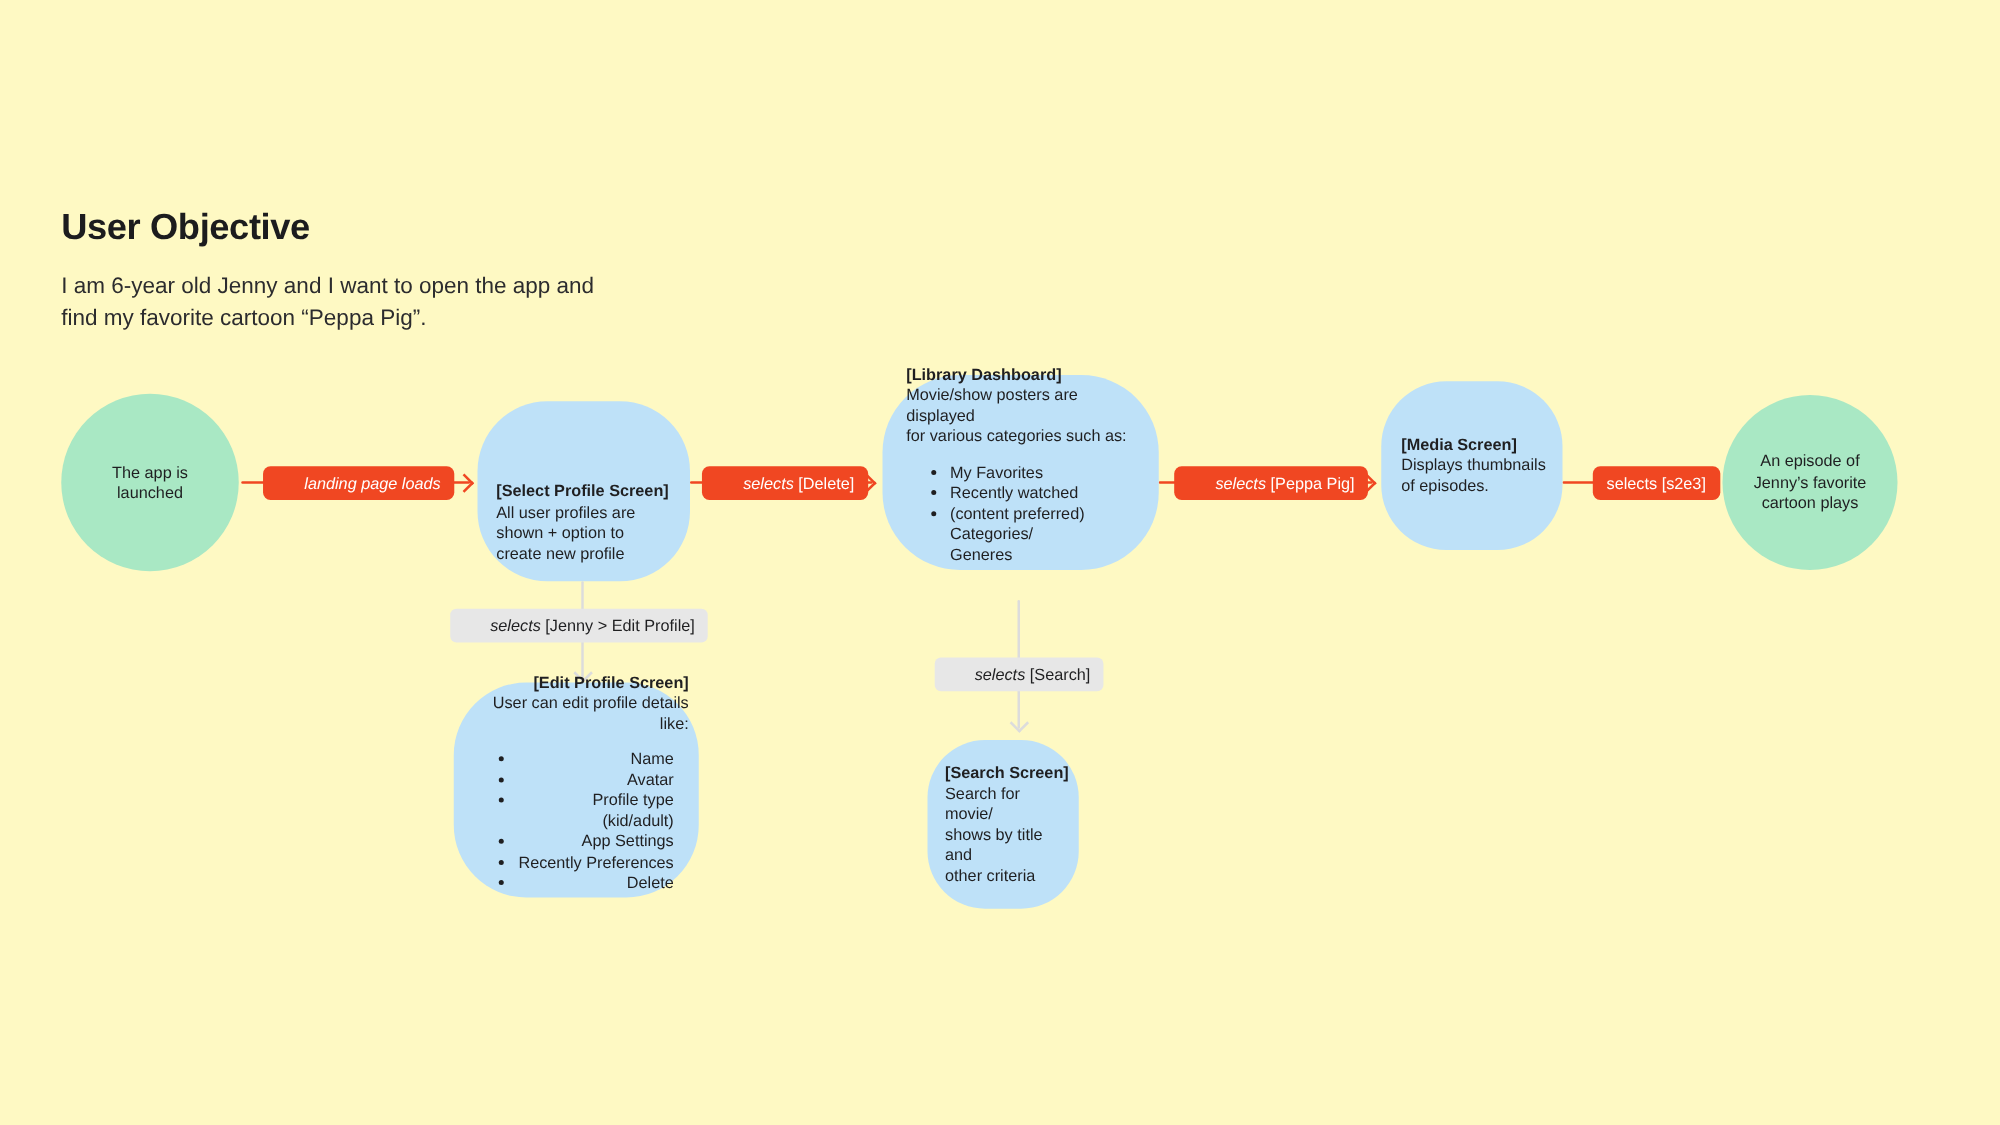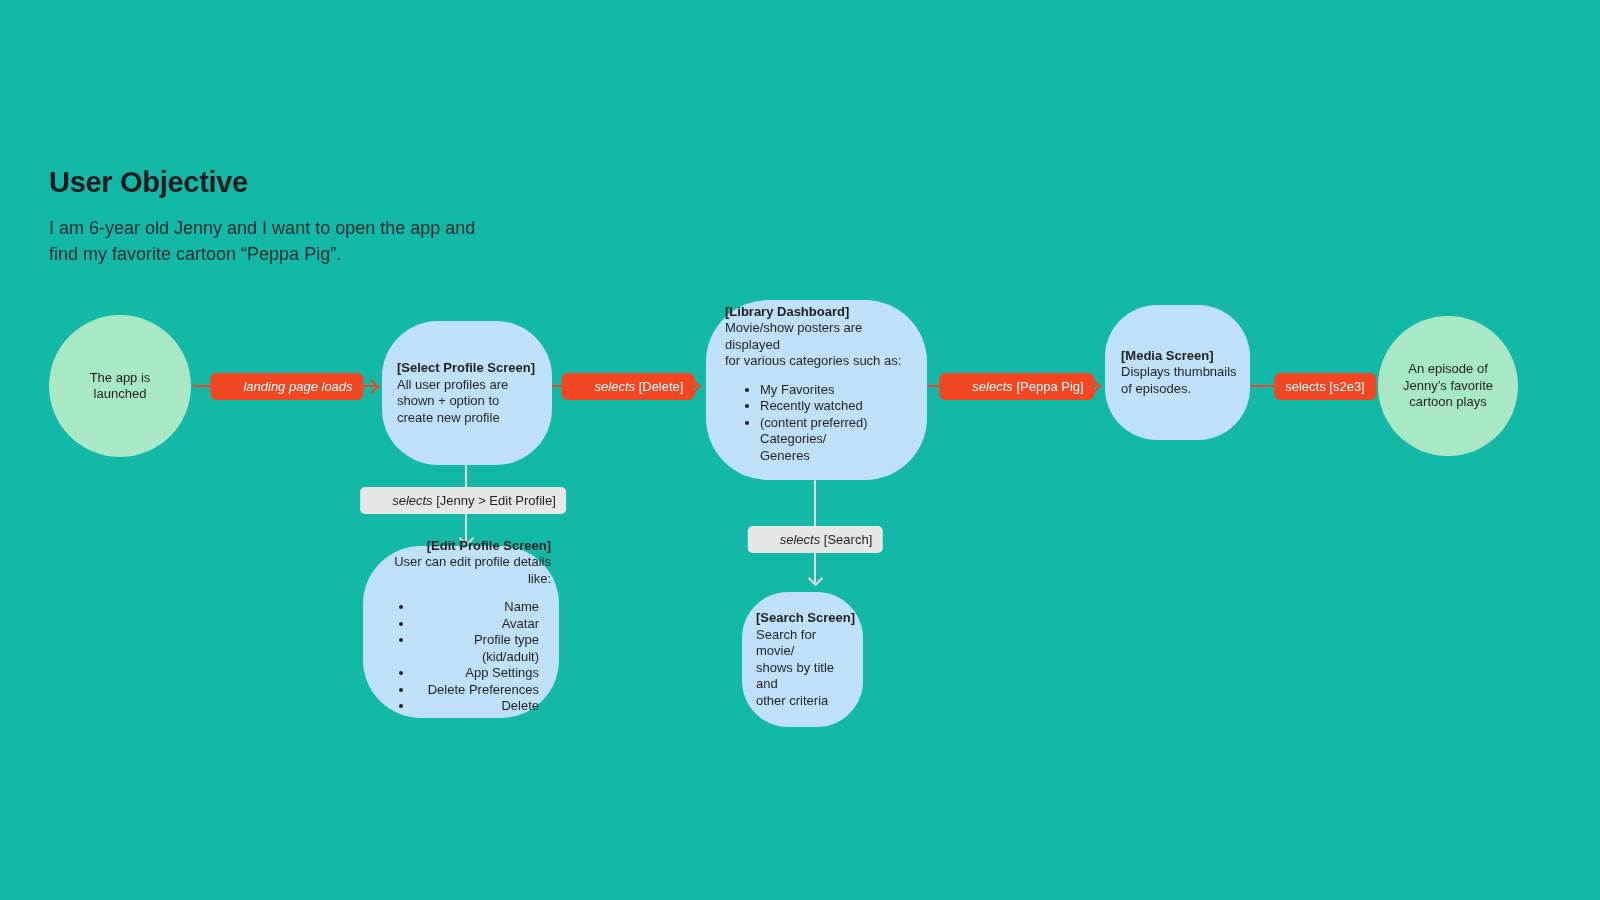--- a/index.html
+++ b/index.html
@@ -9,21 +9,21 @@
     width: 1600px;
     height: 900px;
     font-family: "Liberation Sans", "DejaVu Sans", sans-serif;
     color: #1e1e1e;
     overflow: hidden;
   }
   .canvas {
     position: relative;
     width: 1600px;
     height: 900px;
-    background: #14b8a6;
+    background: #fef9c3;
   }
   .page-title {
     position: absolute;
     left: 49px;
     top: 166px;
     font-size: 29px;
     font-weight: 600;
     letter-spacing: -0.3px;
     color: #1c1c1e;
   }
@@ -148,30 +148,30 @@
   <div class="chev chev-down" style="left:461px; top:533px;"></div>
 
   <div class="vline" style="left:814px; top:480px; height:103px;"></div>
   <div class="chev chev-down" style="left:810px; top:573px;"></div>
 
   <div class="node circle" style="left:49px; top:315px; width:142px; height:142px;">
     <div class="inner node-body">The app is
 launched</div>
   </div>
 
-  <div class="node rounded" style="left:382px; top:321px; width:170px; height:144px; border-radius:56px; padding:14px 10px 14px 15px;">
+  <div class="node rounded" style="left:382px; top:321px; width:170px; height:144px; border-radius:56px; padding:14px 10px 14px 15px;align-items:flex-end;">
     <div class="inner">
       <div class="node-title">[Select Profile Screen]</div>
       <div class="node-body">All user profiles are
 shown + option to
 create new profile</div>
     </div>
   </div>
 
-  <div class="node rounded" style="left:706px; top:300px; width:221px; height:180px; border-radius:62px; padding:16px 12px 16px 19px;">
+  <div class="node rounded" style="left:706px; top:300px; width:221px; height:156px; border-radius:62px; padding:16px 12px 16px 19px;">
     <div class="inner">
       <div class="node-title">[Library Dashboard]</div>
       <div class="node-body">Movie/show posters are displayed
 for various categories such as:</div>
       <ul>
         <li>My Favorites</li>
         <li>Recently watched</li>
         <li>(content preferred) Categories/
 Generes</li>
       </ul>
@@ -194,21 +194,21 @@
 
   <div class="node rounded" style="left:363px; top:546px; width:196px; height:172px; border-radius:58px; padding:14px 8px 14px 16px;text-align:right;">
     <div class="inner">
       <div class="node-title">[Edit Profile Screen]</div>
       <div class="node-body">User can edit profile details like:</div>
       <ul>
         <li>Name</li>
         <li>Avatar</li>
         <li>Profile type (kid/adult)</li>
         <li>App Settings</li>
-        <li>Delete Preferences</li>
+        <li>Recently Preferences</li>
         <li>Delete</li>
       </ul>
     </div>
   </div>
 
   <div class="node rounded" style="left:742px; top:592px; width:121px; height:135px; border-radius:46px; padding:12px 6px 12px 14px;">
     <div class="inner">
       <div class="node-title">[Search Screen]</div>
       <div class="node-body">Search for movie/
 shows by title and

